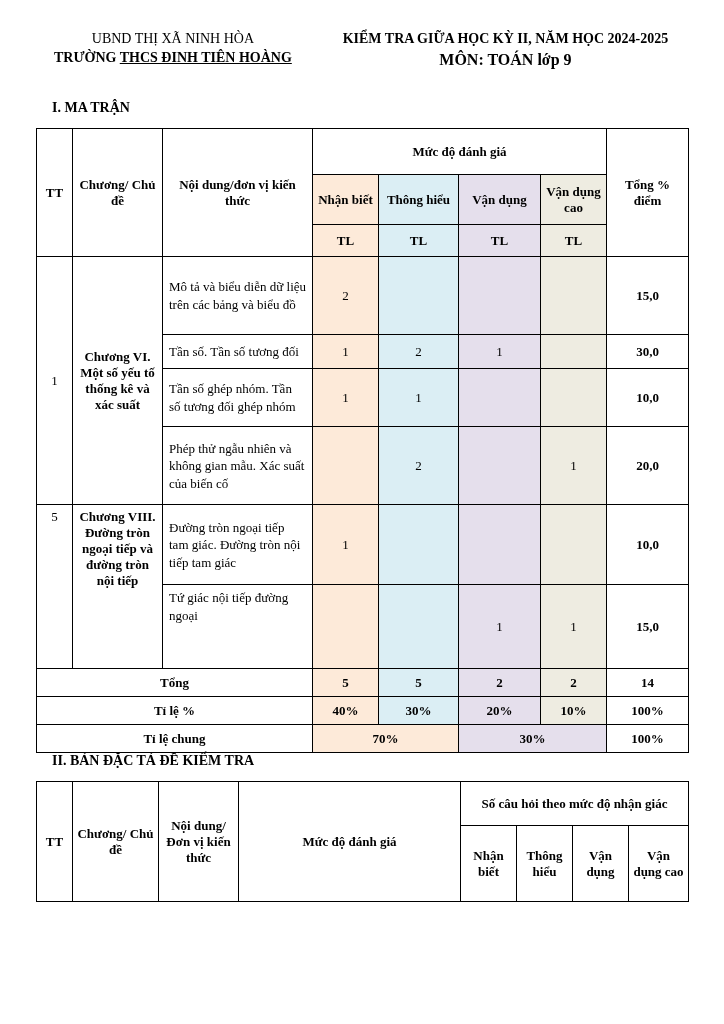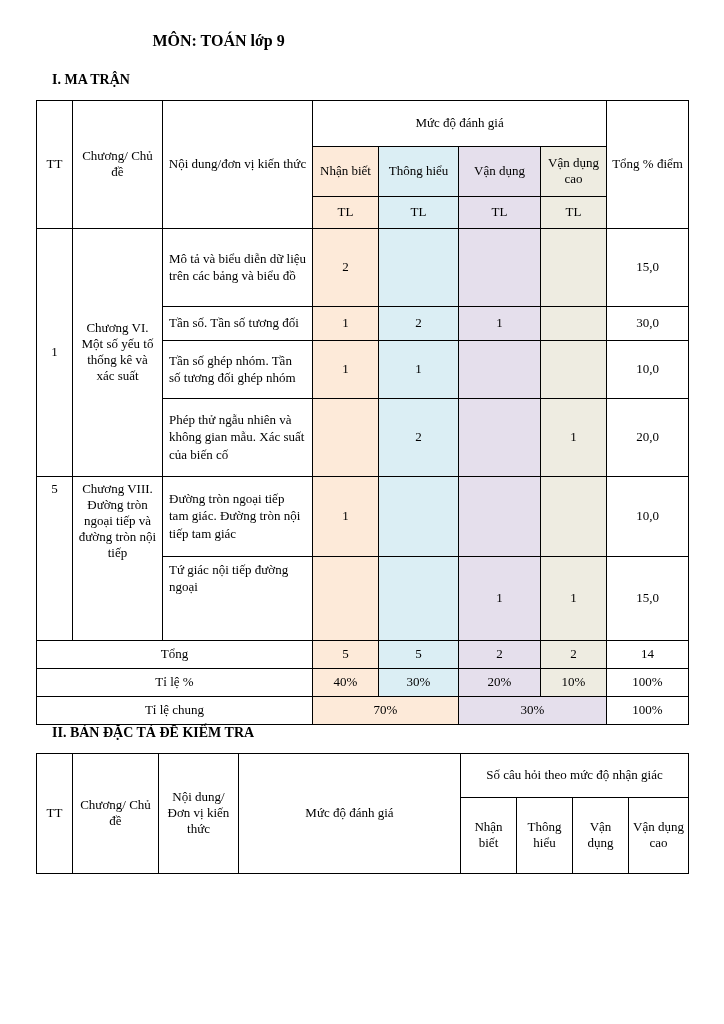--- a/index.html
+++ b/index.html
@@ -16,50 +16,55 @@
   .hdr-left  { width:42%; text-align:center; line-height:1.35; }
   .hdr-right { width:56%; text-align:center; line-height:1.35; }
   .hdr-line1 { font-size:14px; }
   .hdr-line2 { font-size:14px; font-weight:bold; }
   .hdr-underline { text-decoration:underline; }
   .exam-line1 { font-size:14px; font-weight:bold; }
   .exam-line2 { font-size:16px; font-weight:bold; }
   .exam-line3 { font-size:13.5px; white-space:pre-wrap; }
 
   .section-title { font-size:14px; font-weight:bold; padding-left:16px; }
-  .title-matrix { margin-top:20px; }
+  .title-matrix { margin-top:30px; }
   .title-spec   { }
 
   
   table { border-collapse:collapse; width:652px; table-layout:fixed; margin-top:12px; }
   td {
     border:1px solid #000;
     font-size:13px;
     padding:2px 4px;
     vertical-align:middle;
     word-wrap:break-word;
   }
-  .b { font-weight:normal; }
+  .b { font-weight:bold; }
   .c { text-align:center; }
   .left { text-align:left; padding:3px 6px; line-height:1.35; }
   .vtop { vertical-align:top; padding-top:4px; }
 
   
   .c-nb  { background:#fdead9; }
   .c-th  { background:#dbeef4; }
   .c-vd  { background:#e5dfec; }
   .c-vdc { background:#eeece1; }
 </style>
 </head>
 <body>
 
 <div class="page">
 
   <div class="doc-header">
+    <div class="hdr-left">
+      <div class="hdr-line1">UBND THỊ XÃ NINH HÒA</div>
+      <div class="hdr-line2"><span>TRƯỜNG </span><span class="hdr-underline">THCS ĐINH TIÊN HOÀNG</span></div>
+    </div>
     <div class="hdr-right">
+      <div class="exam-line1">KIỂM TRA GIỮA HỌC KỲ II, NĂM HỌC 2024-2025</div>
       <div class="exam-line2">MÔN: TOÁN lớp 9</div>
     </div>
   </div>
 
   <div class="section-title title-matrix">I. MA TRẬN</div>
 
   <table>
     <colgroup>
       <col style="width:36px">
         <col style="width:90px">

